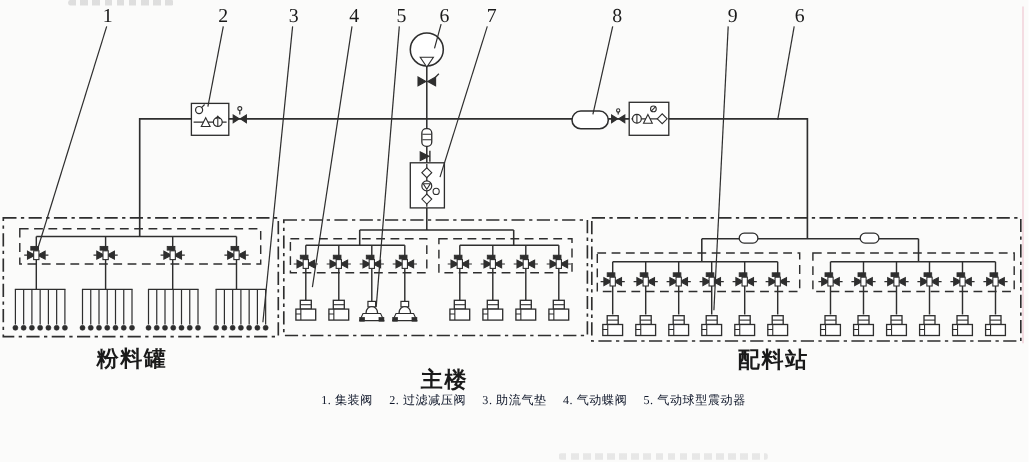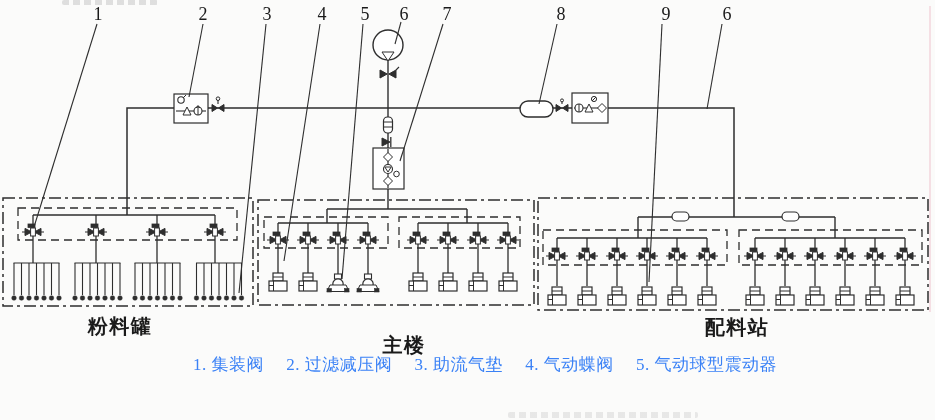--- a/index.html
+++ b/index.html
@@ -3,21 +3,21 @@
 <meta charset="utf-8">
 <style>
   html,body{margin:0;padding:0;background:#fff;}
   .stage{position:relative;width:935px;height:420px;background:#fbfbfa;overflow:hidden;
          font-family:"Liberation Serif","DejaVu Serif",serif;}
   svg{position:absolute;left:0;top:0;}
   .num{position:absolute;top:4px;transform:translateX(-50%);
        font-size:18px;color:#1a1a1a;line-height:20px;}
   .slabel{position:absolute;transform:translate(-50%,-50%);font-size:20px;font-weight:600;
           letter-spacing:1.5px;color:#1a1a1a;white-space:nowrap;}
-  .legend{position:absolute;transform:translate(-50%,-50%);font-size:17px;color:#3b82f6;
+  .legend{position:absolute;transform:translate(-50%,-50%);font-size:11px;color:#0f172a;
           white-space:nowrap;letter-spacing:.5px;}
   .wm{position:absolute;opacity:.65;border-radius:2px;
       background:repeating-linear-gradient(90deg,#cfcfcf 0 7px,transparent 7px 11px);}
 </style>
 </head>
 <body>
 
 <div class="stage">
   <svg id="dwg" width="935" height="420" viewBox="0 0 935 420">
       <g stroke="#2e2e2e" fill="none" stroke-width="1.3" stroke-linecap="butt">
@@ -531,16 +531,16 @@
   <span class="num" style="left:322px">4</span>
   <span class="num" style="left:365px">5</span>
   <span class="num" style="left:404px">6</span>
   <span class="num" style="left:447px">7</span>
   <span class="num" style="left:561px">8</span>
   <span class="num" style="left:666px">9</span>
   <span class="num" style="left:727px">6</span>
 
   <div class="slabel" style="left:120px;top:326px">粉料罐</div>
   <div class="slabel" style="left:404px;top:345px">主楼</div>
-  <div class="slabel" style="left:737px;top:327px">配料站</div>
+  <div class="slabel" style="left:703px;top:327px">配料站</div>
 
   <div class="legend" style="left:485px;top:364px">1. 集装阀　 2. 过滤减压阀　 3. 助流气垫　 4. 气动蝶阀　 5. 气动球型震动器</div>
 </div>
 
 </body></html>

